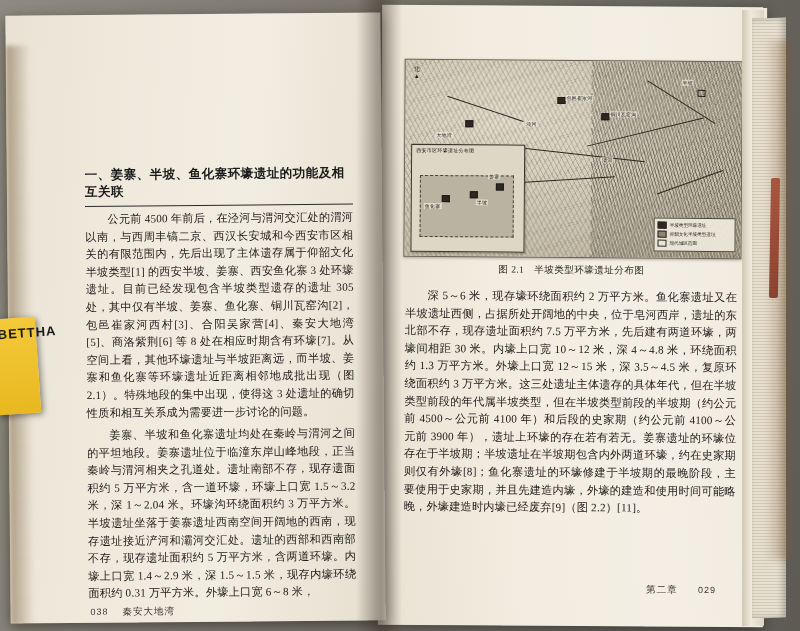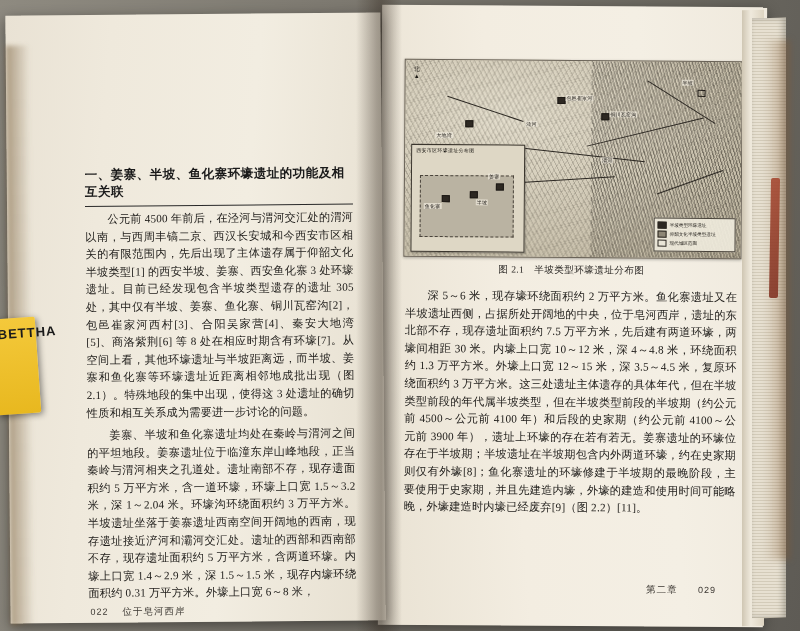--- a/index.html
+++ b/index.html
@@ -241,22 +241,22 @@
 
     <div class="page-left">
       <div class="stain-left"></div>
 
       <div class="heading heading-rule col" style="left:78px;top:152px;">一、姜寨、半坡、鱼化寨环壕遗址的功能及相互关联</div>
 
       <div class="para col indent" style="left:78px;top:196px;width:268px;">公元前 4500 年前后，在泾河与渭河交汇处的渭河以南，与西周丰镐二京、西汉长安城和今西安市区相关的有限范围内，先后出现了主体遗存属于仰韶文化半坡类型[1] 的西安半坡、姜寨、西安鱼化寨 3 处环壕遗址。目前已经发现包含半坡类型遗存的遗址 305 处，其中仅有半坡、姜寨、鱼化寨、铜川瓦窑沟[2]，包邑崔家河西村[3]、合阳吴家营[4]、秦安大地湾[5]、商洛紫荆[6] 等 8 处在相应时期含有环壕[7]。从空间上看，其他环壕遗址与半坡距离远，而半坡、姜寨和鱼化寨等环壕遗址近距离相邻地成批出现（图 2.1）。特殊地段的集中出现，使得这 3 处遗址的确切性质和相互关系成为需要进一步讨论的问题。</div>
 
       <div class="para col indent" style="left:78px;top:412px;width:268px;">姜寨、半坡和鱼化寨遗址均处在秦岭与渭河之间的平坦地段。姜寨遗址位于临潼东岸山峰地段，正当秦岭与渭河相夹之孔道处。遗址南部不存，现存遗面积约 5 万平方米，含一道环壕，环壕上口宽 1.5～3.2 米，深 1～2.04 米。环壕沟环绕面积约 3 万平方米。半坡遗址坐落于姜寨遗址西南空间开阔地的西南，现存遗址接近浐河和灞河交汇处。遗址的西部和西南部不存，现存遗址面积约 5 万平方米，含两道环壕。内壕上口宽 1.4～2.9 米，深 1.5～1.5 米，现存内壕环绕面积约 0.31 万平方米。外壕上口宽 6～8 米，</div>
 
-      <div class="folio" style="position:absolute;left:80px;top:592px;">022</div>
-      <div class="running" style="position:absolute;left:112px;top:591px;">位于皂河西岸</div>
+      <div class="folio" style="position:absolute;left:80px;top:592px;">038</div>
+      <div class="running" style="position:absolute;left:112px;top:591px;">秦安大地湾</div>
     </div>
 
     <div class="gutter"></div>
     <div class="edge-stack2"></div>
     <div class="edge-stack"></div>
     <div class="stain-right"></div>
     <div class="red-mark"></div>
 
     <div class="bookmark">
       <div class="bm-text">BETTHA</div>

